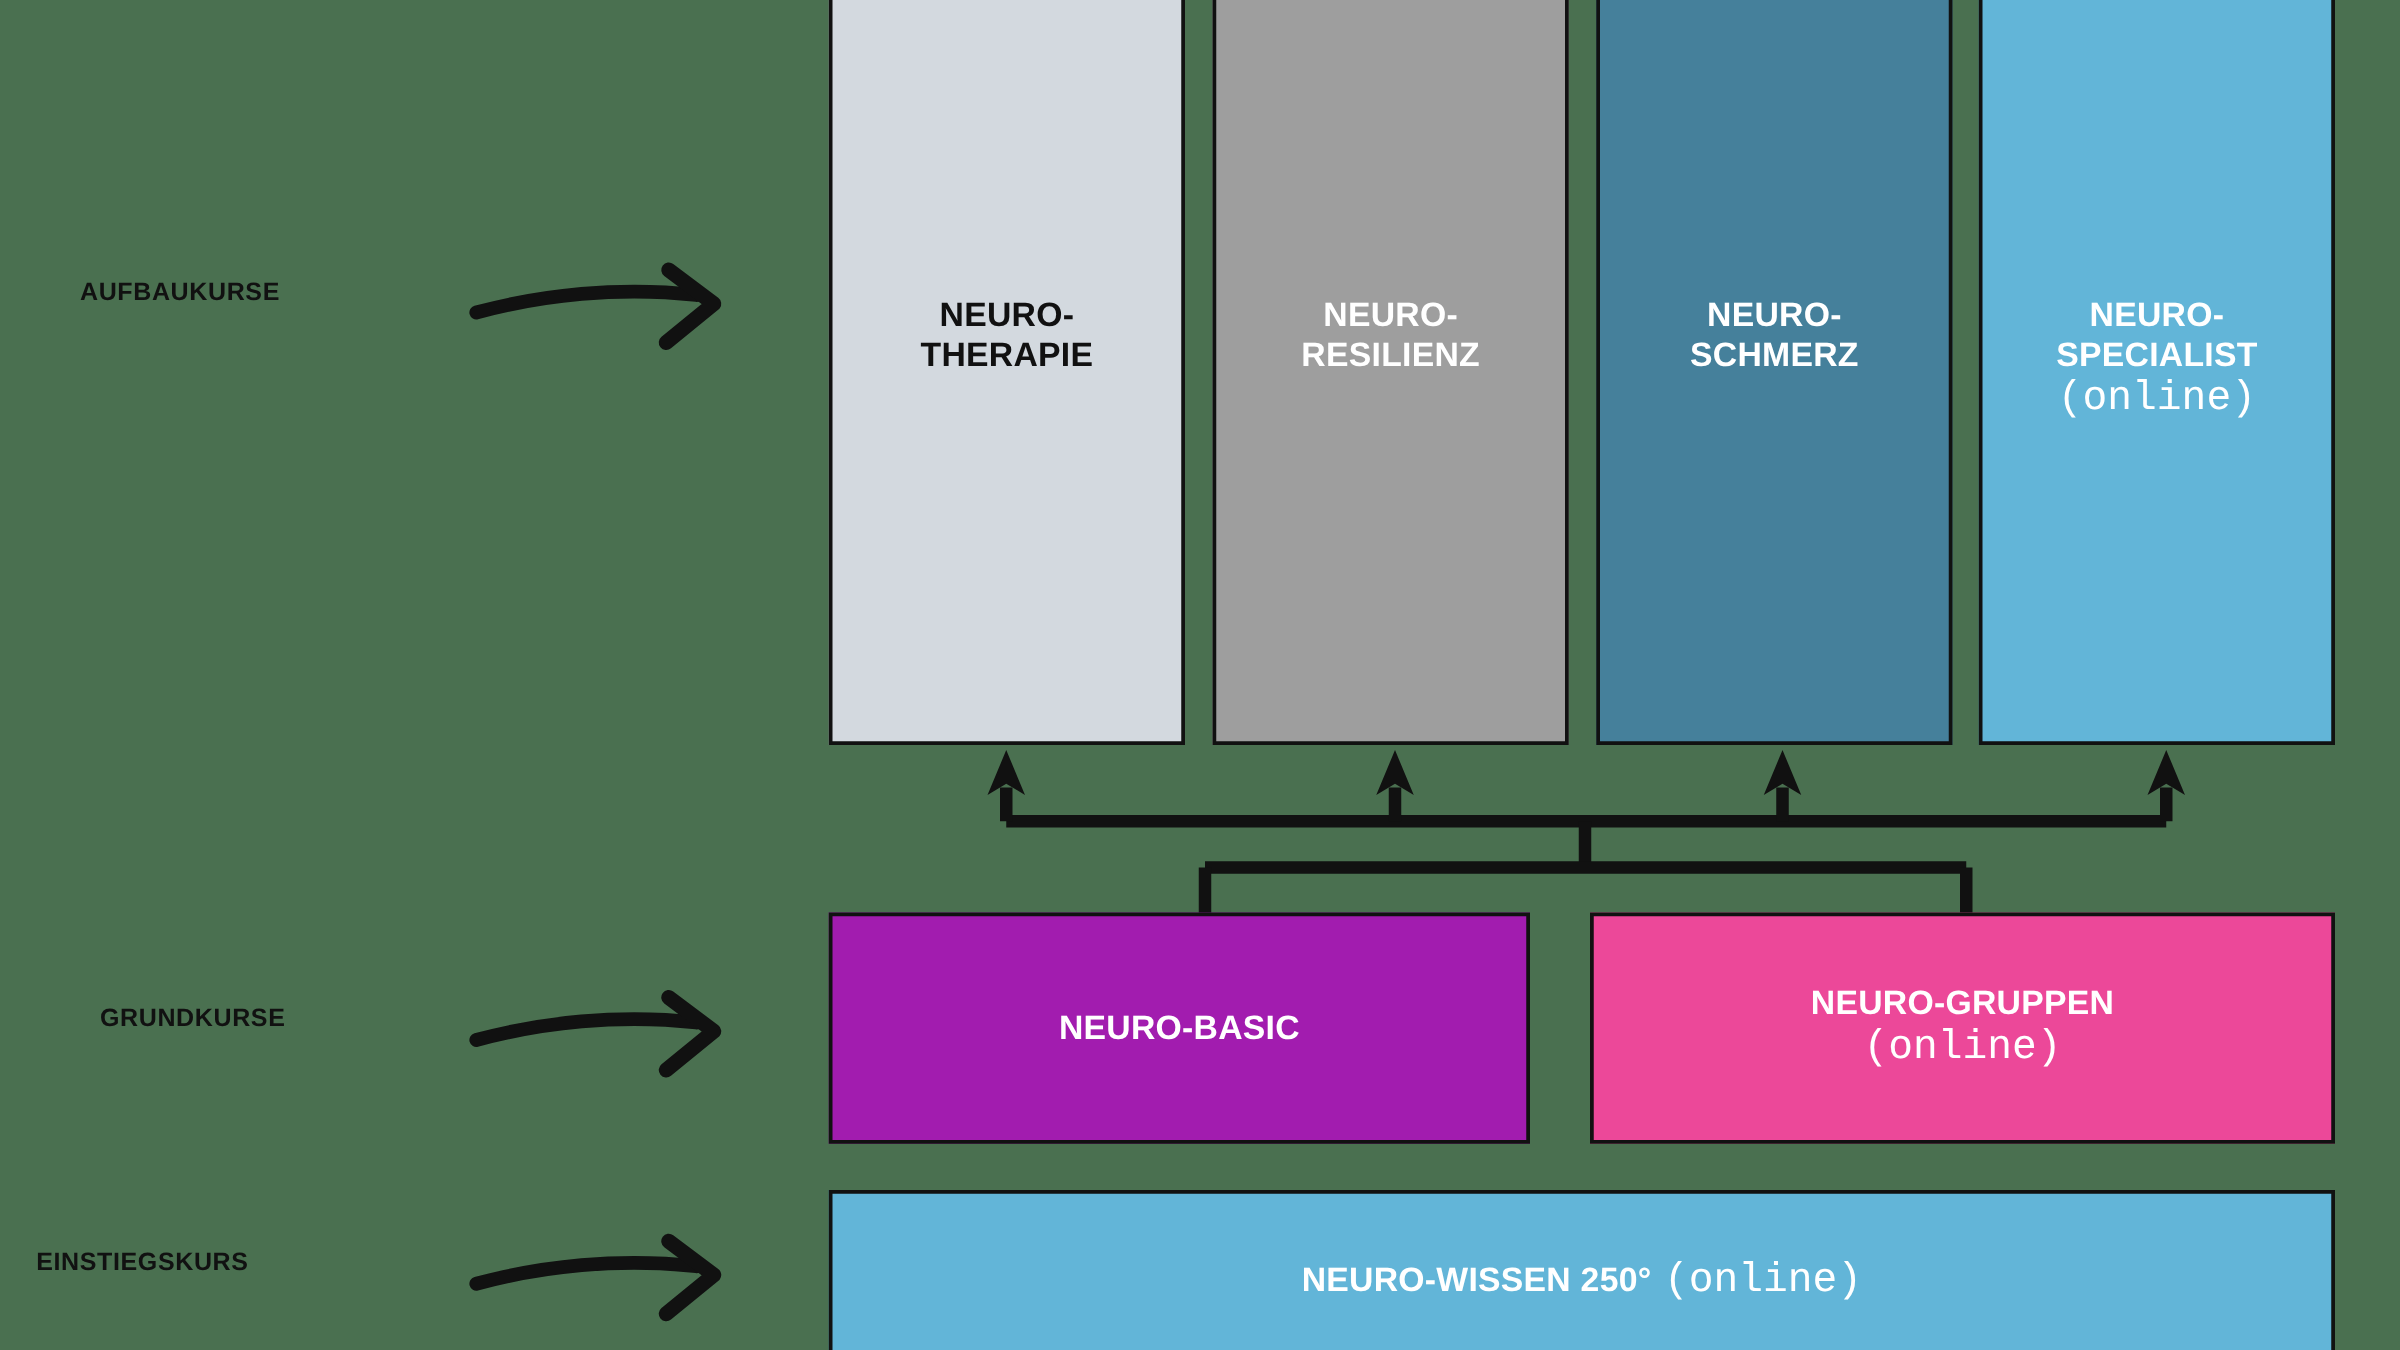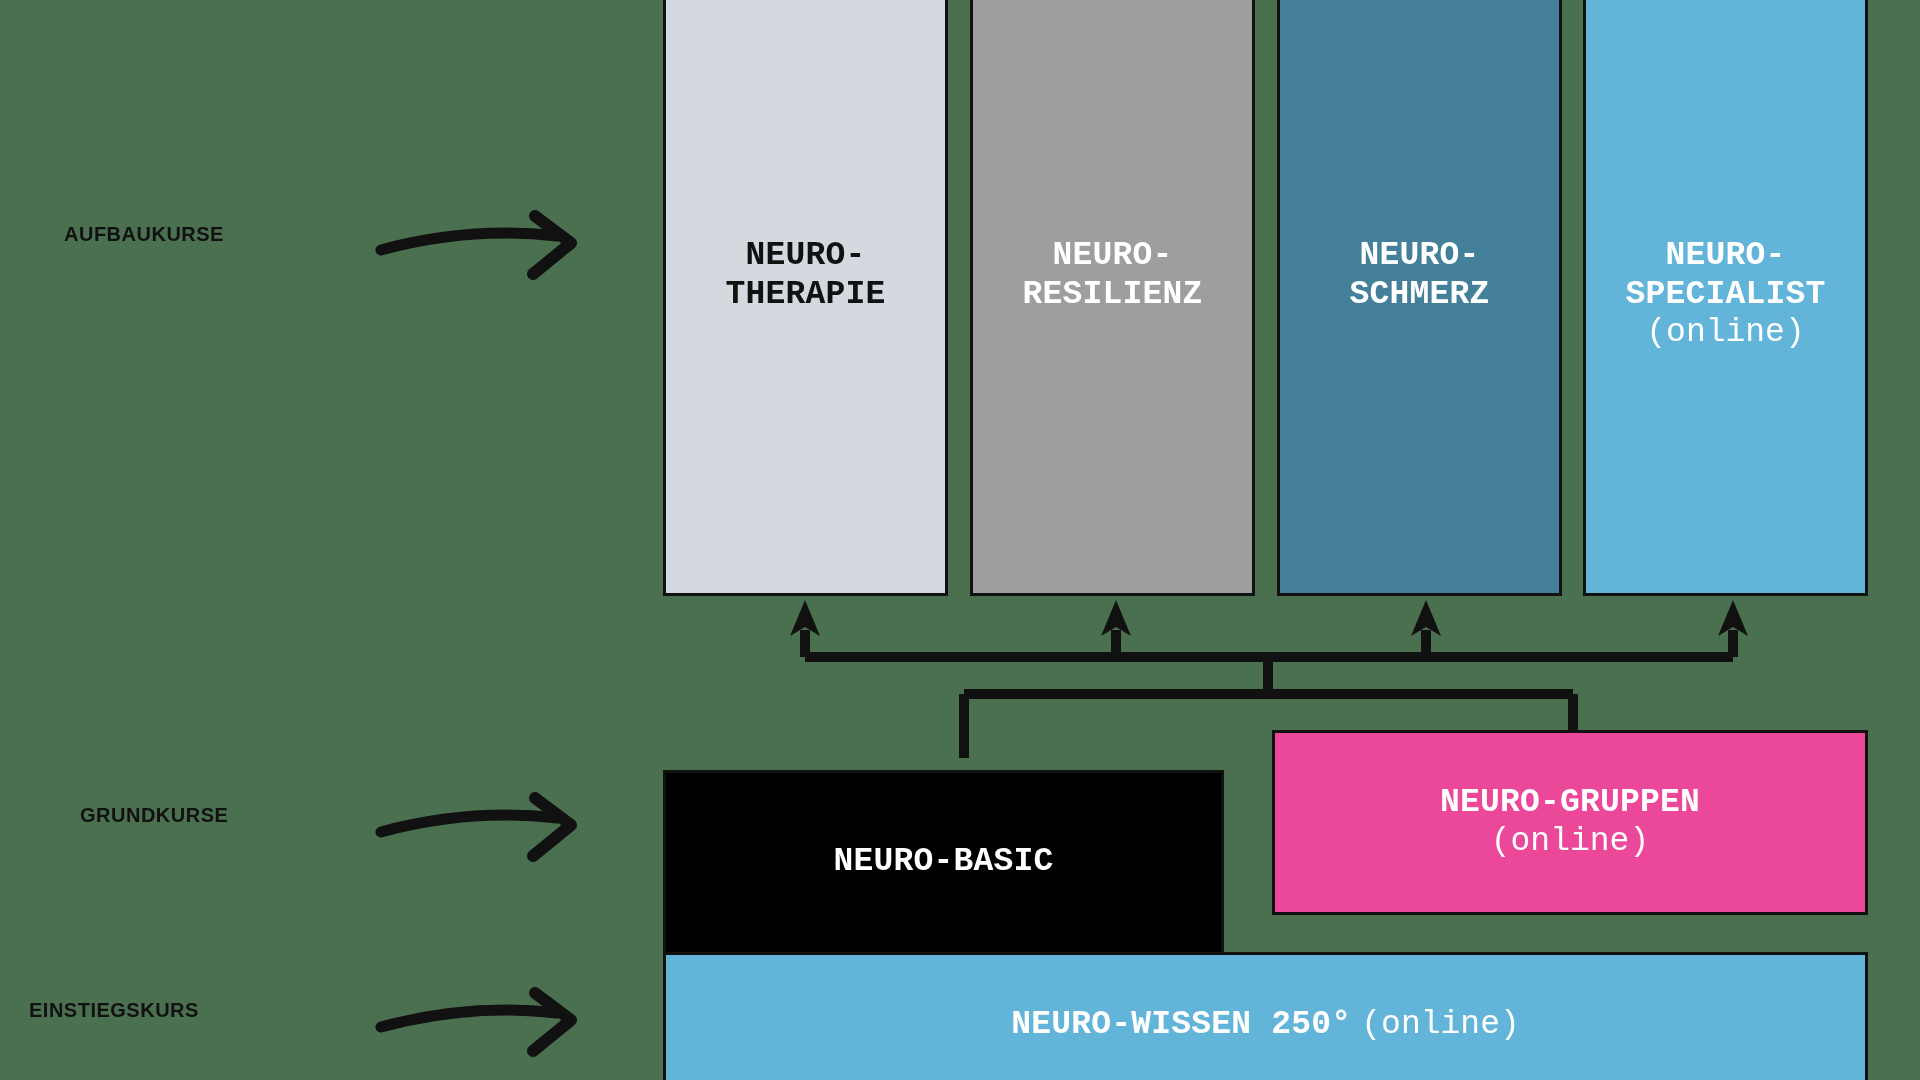--- a/index.html
+++ b/index.html
@@ -44,23 +44,23 @@
     border: 3px solid #111111;
     display: flex;
     flex-direction: column;
     align-items: center;
     justify-content: center;
     text-align: center;
     padding: 4px 6px;
   }
 
   .box .title {
-    font-family: Liberation Mono, monospace;
+    font-family: Liberation Sans, sans-serif;
     font-weight: bold;
-    font-size: 33px;
+    font-size: 27px;
     line-height: 1.17;
     letter-spacing: 0.2px;
     white-space: pre-line;
   }
 
   .box .subtitle {
     font-family: Liberation Mono, monospace;
     font-weight: normal;
     font-size: 33px;
     line-height: 1.17;
@@ -161,21 +161,21 @@
   </div>
 
   <div class="box tall" style="left:1583px; top:-4px; width:285px; height:600px; background:#62b5d8; color:#ffffff;">
     <div class="inner">
       <div class="title">NEURO-
 SPECIALIST</div>
       <div class="subtitle">(online)</div>
     </div>
   </div>
 
-  <div class="box wide" style="left:663px; top:770px; width:561px; height:185px; background:#000000; color:#ffffff;">
+  <div class="box wide" style="left:663px; top:730px; width:561px; height:185px; background:#a21caf; color:#ffffff;">
     <div class="inner">
       <div class="title">NEURO-BASIC</div>
     </div>
   </div>
 
   <div class="box wide" style="left:1272px; top:730px; width:596px; height:185px; background:#ec4899; color:#ffffff;">
     <div class="inner">
       <div class="title">NEURO-GRUPPEN</div>
       <div class="subtitle">(online)</div>
     </div>

